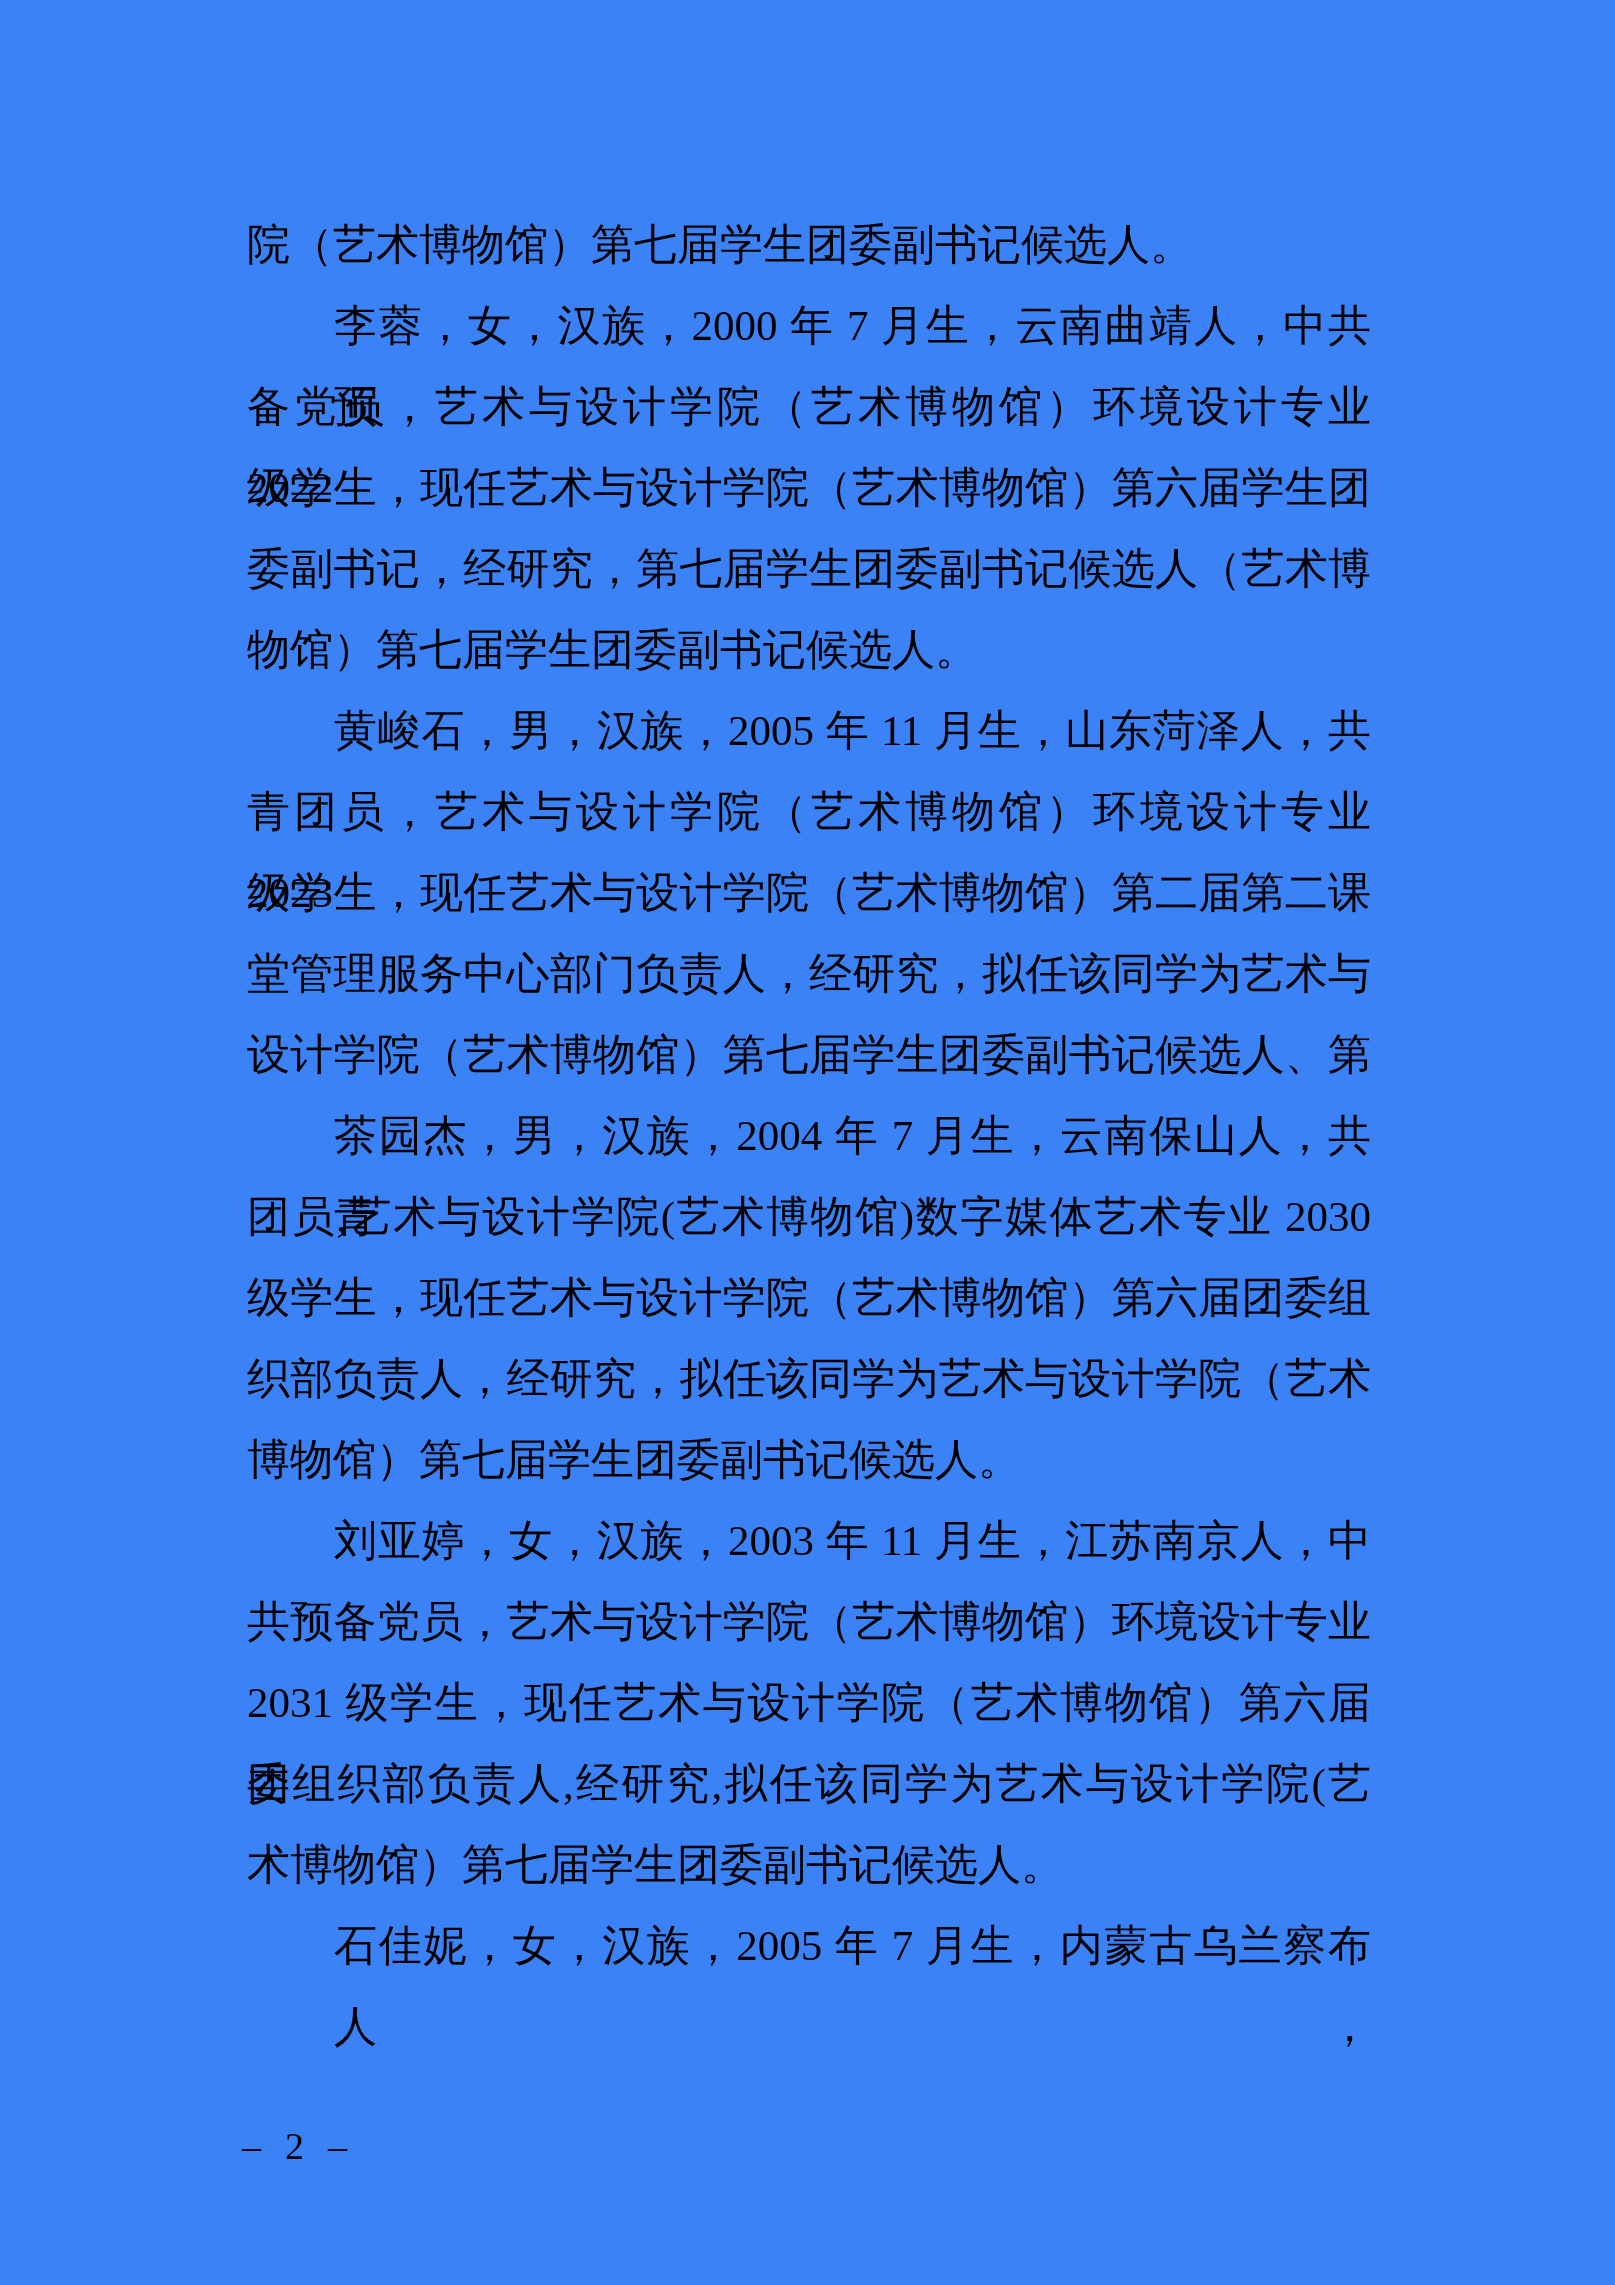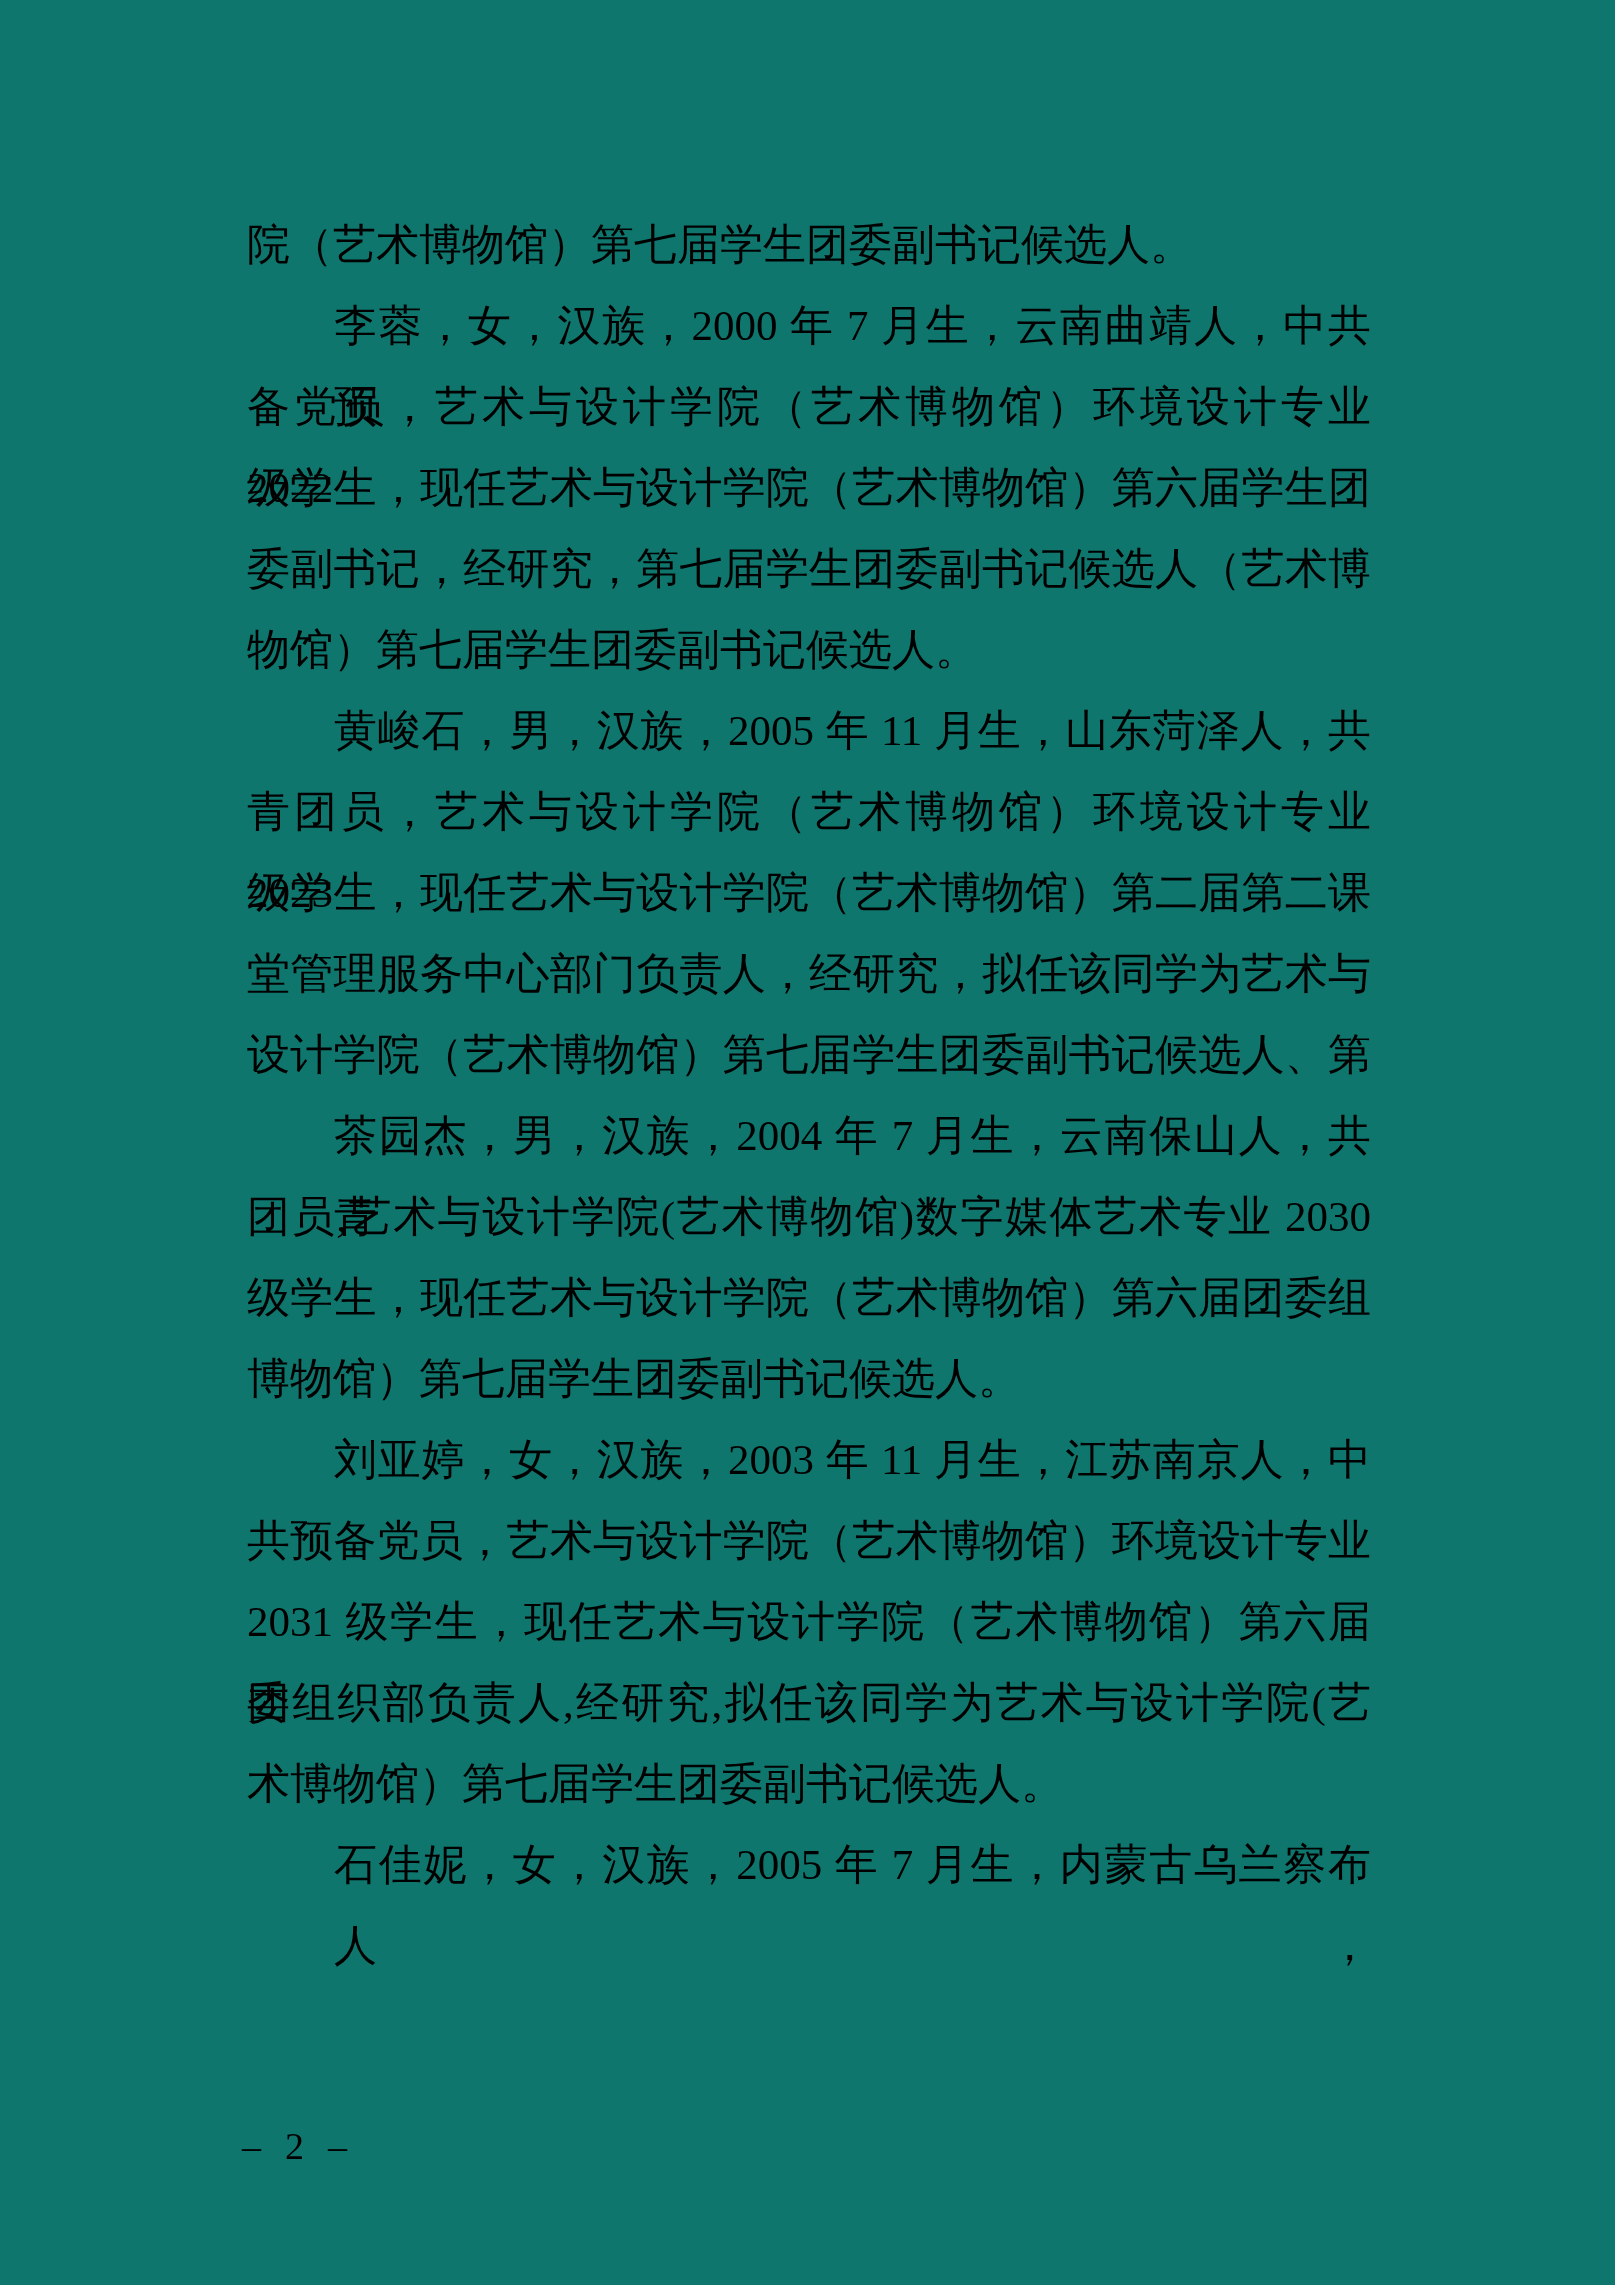--- a/index.html
+++ b/index.html
@@ -4,21 +4,21 @@
 <style>
   html, body {
     margin: 0;
     padding: 0;
     background: #ffffff;
   }
   .page {
     position: relative;
     width: 1616px;
     height: 2285px;
-    background: #0f766e;
+    background: #3b82f6;
     color: #000000;
     font-family: "Liberation Serif", "DejaVu Serif", serif;
     overflow: hidden;
   }
   .text-block {
     position: absolute;
     left: 247px;
     top: 204px;
     width: 1124px;
   }
@@ -61,20 +61,21 @@
       <div class="line justify">委副书记，经研究，第七届学生团委副书记候选人（艺术博</div>
       <div class="line">物馆）第七届学生团委副书记候选人。</div>
       <div class="line indent justify">黄峻石，男，汉族，2005 年 11 月生，山东菏泽人，共</div>
       <div class="line justify">青团员，艺术与设计学院（艺术博物馆）环境设计专业 2023</div>
       <div class="line justify">级学生，现任艺术与设计学院（艺术博物馆）第二届第二课</div>
       <div class="line justify">堂管理服务中心部门负责人，经研究，拟任该同学为艺术与</div>
       <div class="line justify">设计学院（艺术博物馆）第七届学生团委副书记候选人、第</div>
       <div class="line indent justify">茶园杰，男，汉族，2004 年 7 月生，云南保山人，共青</div>
       <div class="line justify">团员,艺术与设计学院(艺术博物馆)数字媒体艺术专业 2030</div>
       <div class="line justify">级学生，现任艺术与设计学院（艺术博物馆）第六届团委组</div>
+      <div class="line justify">织部负责人，经研究，拟任该同学为艺术与设计学院（艺术</div>
       <div class="line">博物馆）第七届学生团委副书记候选人。</div>
       <div class="line indent justify">刘亚婷，女，汉族，2003 年 11 月生，江苏南京人，中</div>
       <div class="line justify">共预备党员，艺术与设计学院（艺术博物馆）环境设计专业</div>
       <div class="line justify">2031 级学生，现任艺术与设计学院（艺术博物馆）第六届团</div>
       <div class="line justify">委组织部负责人,经研究,拟任该同学为艺术与设计学院(艺</div>
       <div class="line">术博物馆）第七届学生团委副书记候选人。</div>
       <div class="line indent justify">石佳妮，女，汉族，2005 年 7 月生，内蒙古乌兰察布人，</div>
     </div>
   <div class="footer">– 2 –</div>
 </div>

